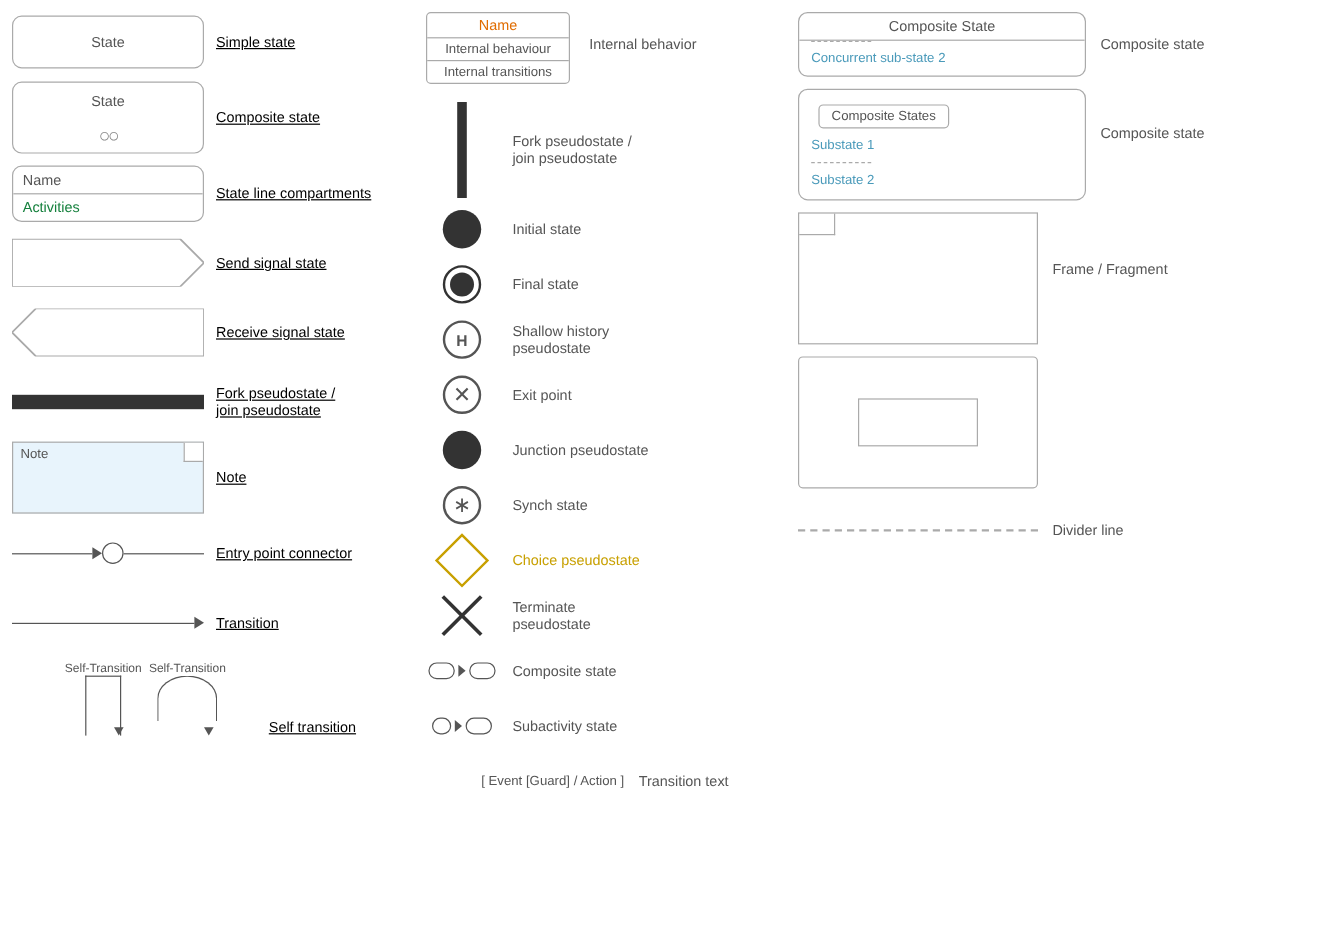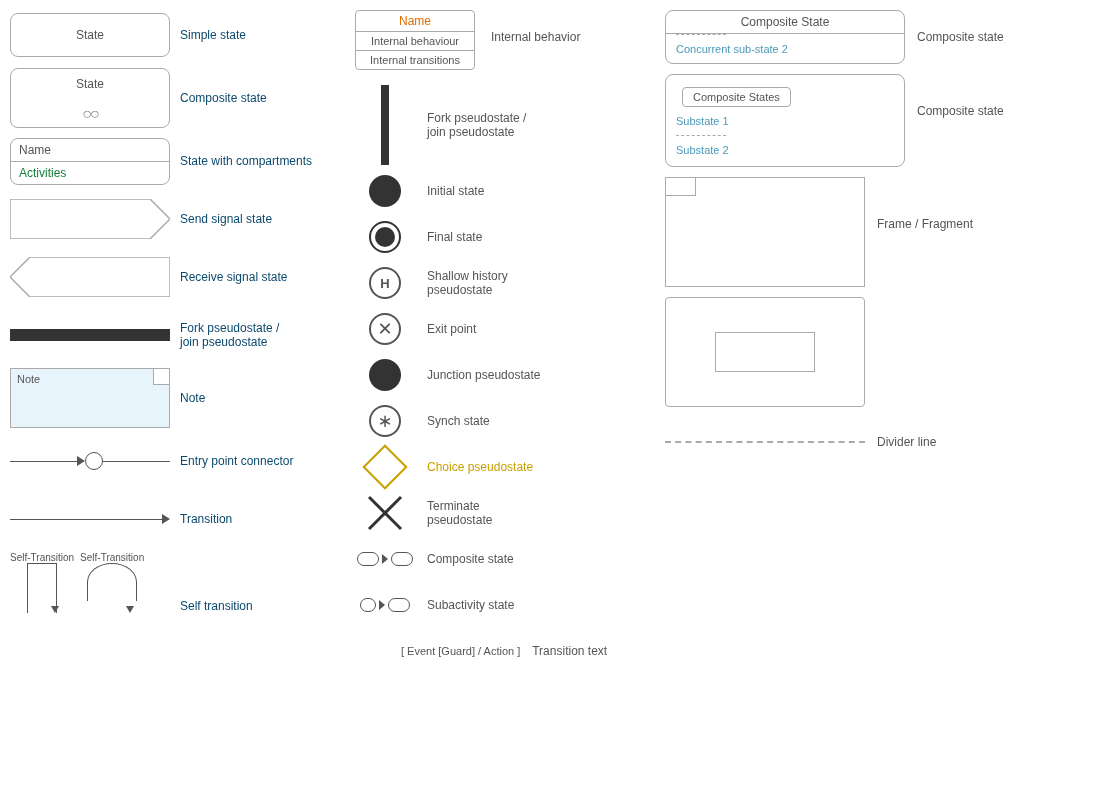--- a/index.html
+++ b/index.html
@@ -31,22 +31,23 @@
       padding-right: 10px;
     }
     .diagram-row {
       display: flex;
       align-items: center;
       gap: 10px;
       min-height: 50px;
     }
     .diagram-row .label {
       font-size: 12px;
-      color: #0c4a6e;
+      color: #000000;
       min-width: 120px;
+      text-decoration: underline;
     }
 
     
     .shape-simple-state {
       width: 160px;
       height: 44px;
       border: 1.5px solid #aaa;
       border-radius: 8px;
       display: flex;
       align-items: center;
@@ -411,21 +412,21 @@
         <span class="composite-icon">○○</span>
       </div>
       <span class="label">Composite state</span>
     </div>
 
     <div class="diagram-row">
       <div class="shape-compartment">
         <div class="compartment-top">Name</div>
         <div class="compartment-bottom">Activities</div>
       </div>
-      <span class="label" style="white-space:pre-line;">State with compartments</span>
+      <span class="label" style="white-space:pre-line;">State line compartments</span>
     </div>
 
     <div class="diagram-row">
       <div style="width:160px;height:40px;flex-shrink:0;">
         <svg width="160" height="40">
           <polygon points="0,0 140,0 160,20 140,40 0,40" fill="white" stroke="#aaa" stroke-width="1.5"></polygon>
         </svg>
       </div>
       <span class="label">Send signal state</span>
     </div>
@@ -465,21 +466,21 @@
 
     <div class="diagram-row">
       <div style="display:flex;align-items:center;width:160px;flex-shrink:0;">
         <div style="height:1px;background:#555;flex:1;"></div>
         <div style="width:0;height:0;border-top:5px solid transparent;border-bottom:5px solid transparent;border-left:8px solid #555;"></div>
       </div>
       <span class="label">Transition</span>
     </div>
 
     <div class="diagram-row" style="align-items:flex-end;">
-      <div style="display:flex;align-items:center;gap:6px;width:160px;flex-shrink:0;">
+      <div style="display:flex;align-items:center;gap:6px;width:160px;flex-shrink:0;margin-left:44px;">
         <div style="display:flex;flex-direction:column;align-items:center;">
           <span style="font-size:10px;color:#555;">Self-Transition</span>
           <div style="width:50px;height:50px;position:relative;">
             <div style="position:absolute;top:0;left:10px;right:10px;height:1px;background:#555;"></div>
             <div style="position:absolute;top:0;left:10px;width:1px;height:100%;background:#555;"></div>
             <div style="position:absolute;top:0;right:10px;width:1px;height:100%;background:#555;"></div>
             <div style="position:absolute;bottom:0;right:8px;width:0;height:0;border-left:4px solid transparent;border-right:4px solid transparent;border-top:7px solid #555;"></div>
           </div>
         </div>
         <div style="display:flex;flex-direction:column;align-items:center;">

